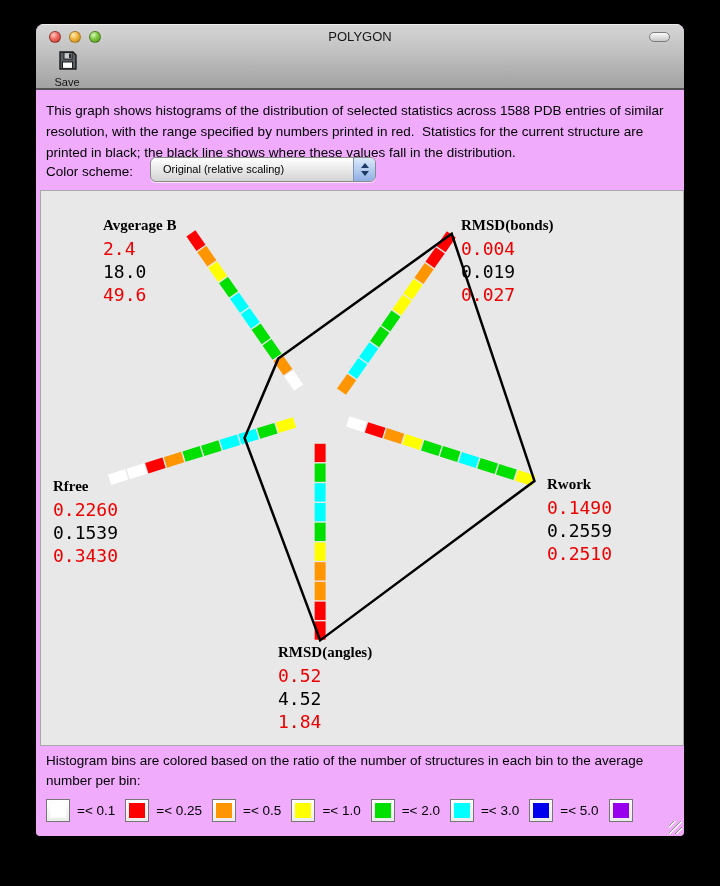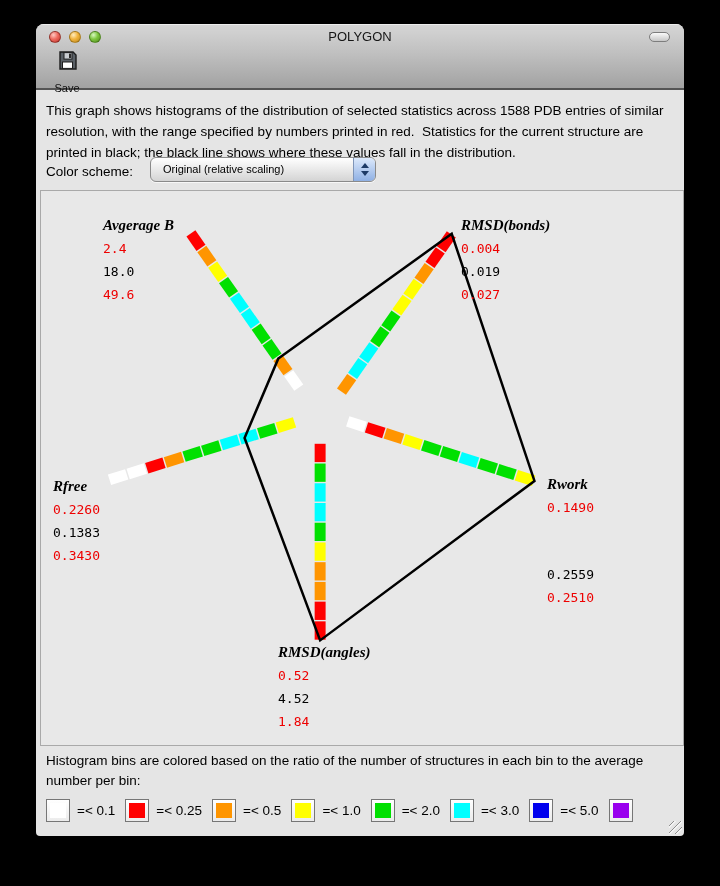--- a/index.html
+++ b/index.html
@@ -4,21 +4,21 @@
 <style>
   * { box-sizing: border-box; }
   html,body { margin:0; padding:0; }
   body {
     width:720px; height:886px; background:#000;
     font-family:"Liberation Sans", sans-serif;
     position:relative; overflow:hidden;
   }
   .window {
     position:absolute; left:36px; top:24px; width:648px; height:812px;
-    background:#e5e5e5; border-radius:8px 8px 4px 4px; overflow:hidden;
+    background:#f0abfc; border-radius:8px 8px 4px 4px; overflow:hidden;
   }
   .header {
     position:absolute; left:0; top:0; width:100%; height:66px;
     background:linear-gradient(#d6d6d6 0%, #c0c0c0 45%, #a2a2a2 100%);
     border-bottom:2px solid #555;
     box-shadow:inset 0 1px 0 rgba(255,255,255,.55);
   }
   .lights { position:absolute; left:13px; top:7px; display:flex; gap:8px; }
   .light { width:12px; height:12px; border-radius:50%; }
   .light-close { background:radial-gradient(circle at 35% 30%, #ffc9c2, #ee6a5f 45%, #bf322a); border:1px solid rgba(90,20,15,.55); }
@@ -28,21 +28,21 @@
     position:absolute; left:0; right:0; top:5px; text-align:center;
     font-size:13px; font-weight:500; color:#161616;
   }
   .pill {
     position:absolute; right:14px; top:8px; width:21px; height:10px;
     border-radius:5px; border:1px solid #7d7d7d;
     background:linear-gradient(#fafafa,#c7c7c7);
   }
   .save-btn {
     position:absolute; left:8px; top:26px; width:46px; height:38px;
-    display:flex; flex-direction:column; align-items:center; gap:7px;
+    display:flex; flex-direction:column; align-items:center; gap:1px;
     cursor:default;
   }
   .save-btn .lbl { font-size:11px; color:#111; }
   .desc {
     position:absolute; left:10px; top:76px; width:632px;
     font-size:13.5px; line-height:21px; color:#000; white-space:pre-wrap;
   }
   .cs-label { position:absolute; left:10px; top:140px; font-size:13.5px; color:#000; }
   .dropdown {
     position:absolute; left:114px; top:133px; width:226px; height:25px;
@@ -59,22 +59,22 @@
     display:flex; flex-direction:column; align-items:center; justify-content:center; gap:3px;
   }
   .tri-up   { width:0; height:0; border-left:4px solid transparent; border-right:4px solid transparent; border-bottom:5px solid #1d3a66; }
   .tri-down { width:0; height:0; border-left:4px solid transparent; border-right:4px solid transparent; border-top:5px solid #1d3a66; }
   .plot {
     position:absolute; left:4px; top:166px; width:644px; height:556px;
     background:#e8e8e8; border:1px solid #a9a9a9;
   }
   .plot svg { position:absolute; left:0; top:0; }
   .axis-label { position:absolute; }
-  .axis-name { font-family:"Liberation Serif", serif; font-weight:bold; font-size:15px; color:#000; margin-bottom:3px;font-style:italic; }
-  .axis-val { font-family:"DejaVu Sans Mono", monospace; font-size:13px; line-height:23px; }
+  .axis-name { font-family:"Liberation Serif", serif; font-weight:bold; font-size:15px; color:#000; margin-bottom:3px; }
+  .axis-val { font-family:"DejaVu Sans Mono", monospace; font-size:18px; line-height:23px; }
   .bottom-text {
     position:absolute; left:10px; top:727px; width:634px;
     font-size:13.5px; line-height:20px; color:#000; white-space:pre-wrap;
   }
   .legend-row {
     position:absolute; left:10px; top:773px; width:634px; height:26px;
     display:flex; align-items:center;
   }
   .swatch {
     width:24px; height:23px; border:1px solid #767676; padding:3px;
@@ -187,33 +187,33 @@
         </div>
         <div class="axis-label" style="left: 420px; top: 26px;">
           <div class="axis-name">RMSD(bonds)</div>
           <div class="axis-val" style="color: rgb(238, 0, 0);">0.004</div>
           <div class="axis-val" style="color: rgb(0, 0, 0);">0.019</div>
           <div class="axis-val" style="color: rgb(238, 0, 0);">0.027</div>
         </div>
         <div class="axis-label" style="left: 506px; top: 285px;">
           <div class="axis-name">Rwork</div>
           <div class="axis-val" style="color: rgb(238, 0, 0);">0.1490</div>
-          <div class="axis-val" style="color: rgb(0, 0, 0); margin-top: 44px;">0.2559</div>
+          <div class="axis-val" style="color: rgb(0, 0, 0);">0.2559</div>
           <div class="axis-val" style="color: rgb(238, 0, 0);">0.2510</div>
         </div>
         <div class="axis-label" style="left: 237px; top: 453px;">
           <div class="axis-name">RMSD(angles)</div>
           <div class="axis-val" style="color: rgb(238, 0, 0);">0.52</div>
           <div class="axis-val" style="color: rgb(0, 0, 0);">4.52</div>
           <div class="axis-val" style="color: rgb(238, 0, 0);">1.84</div>
         </div>
         <div class="axis-label" style="left: 12px; top: 287px;">
           <div class="axis-name">Rfree</div>
           <div class="axis-val" style="color: rgb(238, 0, 0);">0.2260</div>
-          <div class="axis-val" style="color: rgb(0, 0, 0);">0.1383</div>
+          <div class="axis-val" style="color: rgb(0, 0, 0);">0.1539</div>
           <div class="axis-val" style="color: rgb(238, 0, 0);">0.3430</div>
         </div>
       </div>
   </div>
 
   <div class="bottom-text">Histogram bins are colored based on the ratio of the number of structures in each bin to the average number per bin:</div>
   <div class="legend-row" id="legend-row">
       <div class="swatch">
         <div class="swatch-inner" style="background: rgb(255, 255, 255);"></div>
       </div>

